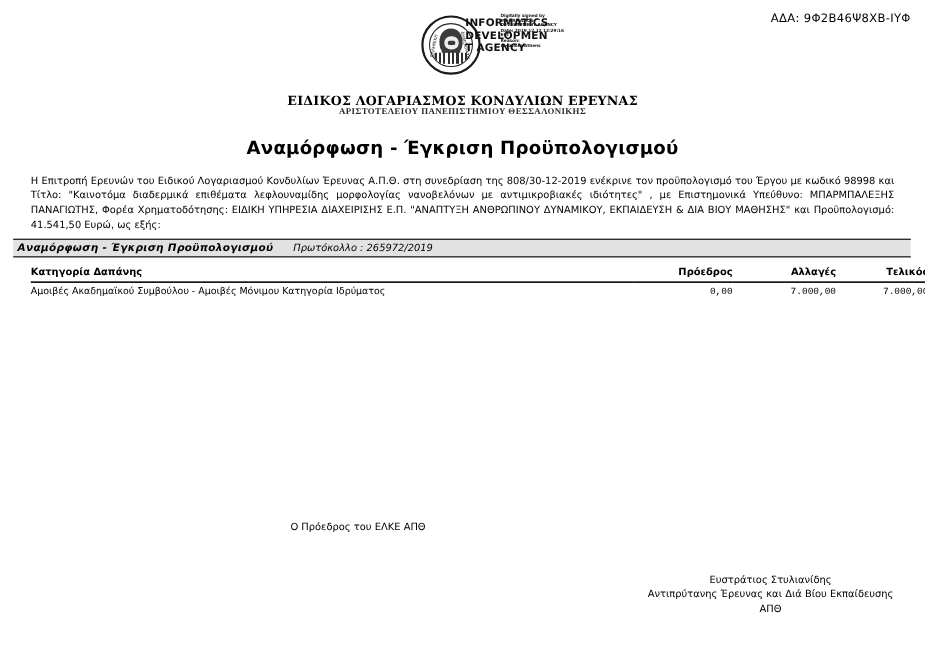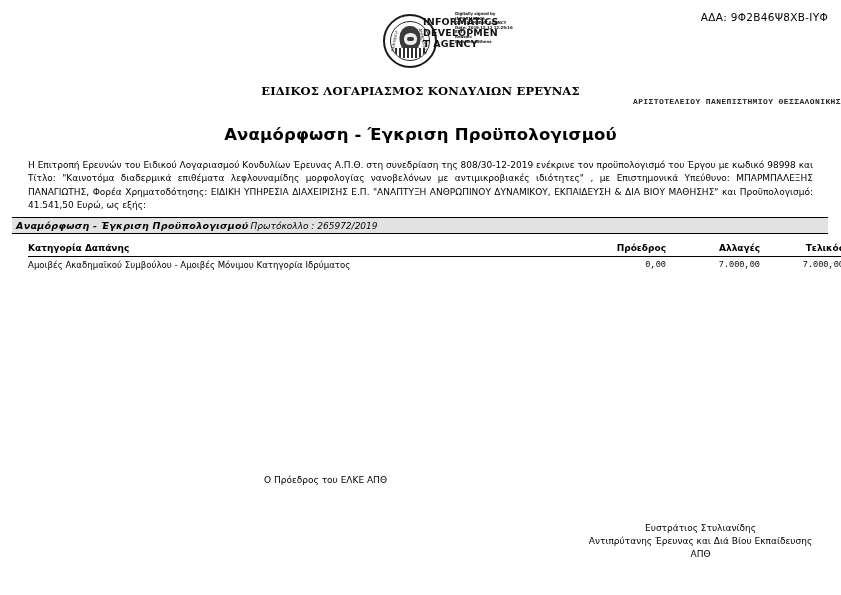--- a/index.html
+++ b/index.html
@@ -151,22 +151,22 @@
     font-size: 11.5px;
     font-weight: bold;
     letter-spacing: 0.2px;
     color: #000;
   }
   .org-subtitle {
     position: absolute;
     top: 97px;
     left: 0;
     width: 841px;
-    text-align: right;
-    font-family: Liberation Mono, monospace;
+    text-align: center;
+    font-family: Liberation Serif, serif;
     font-size: 8px;
     font-weight: bold;
     letter-spacing: 0.4px;
     color: #2a2a2a;
   }
 
   
   .doc-title {
     position: absolute;
     top: 125px;
@@ -208,21 +208,21 @@
   }
   .banner-title {
     font-size: 9.5px;
     font-weight: bold;
     font-style: italic;
     letter-spacing: 0.3px;
   }
   .banner-proto {
     font-size: 9px;
     font-style: italic;
-    margin-left: 2px;
+    margin-left: 18px;
   }
 
   
   .table-wrap {
     position: absolute;
     top: 243px;
     left: 12px;
     width: 816px;
   }
   table.budget {

